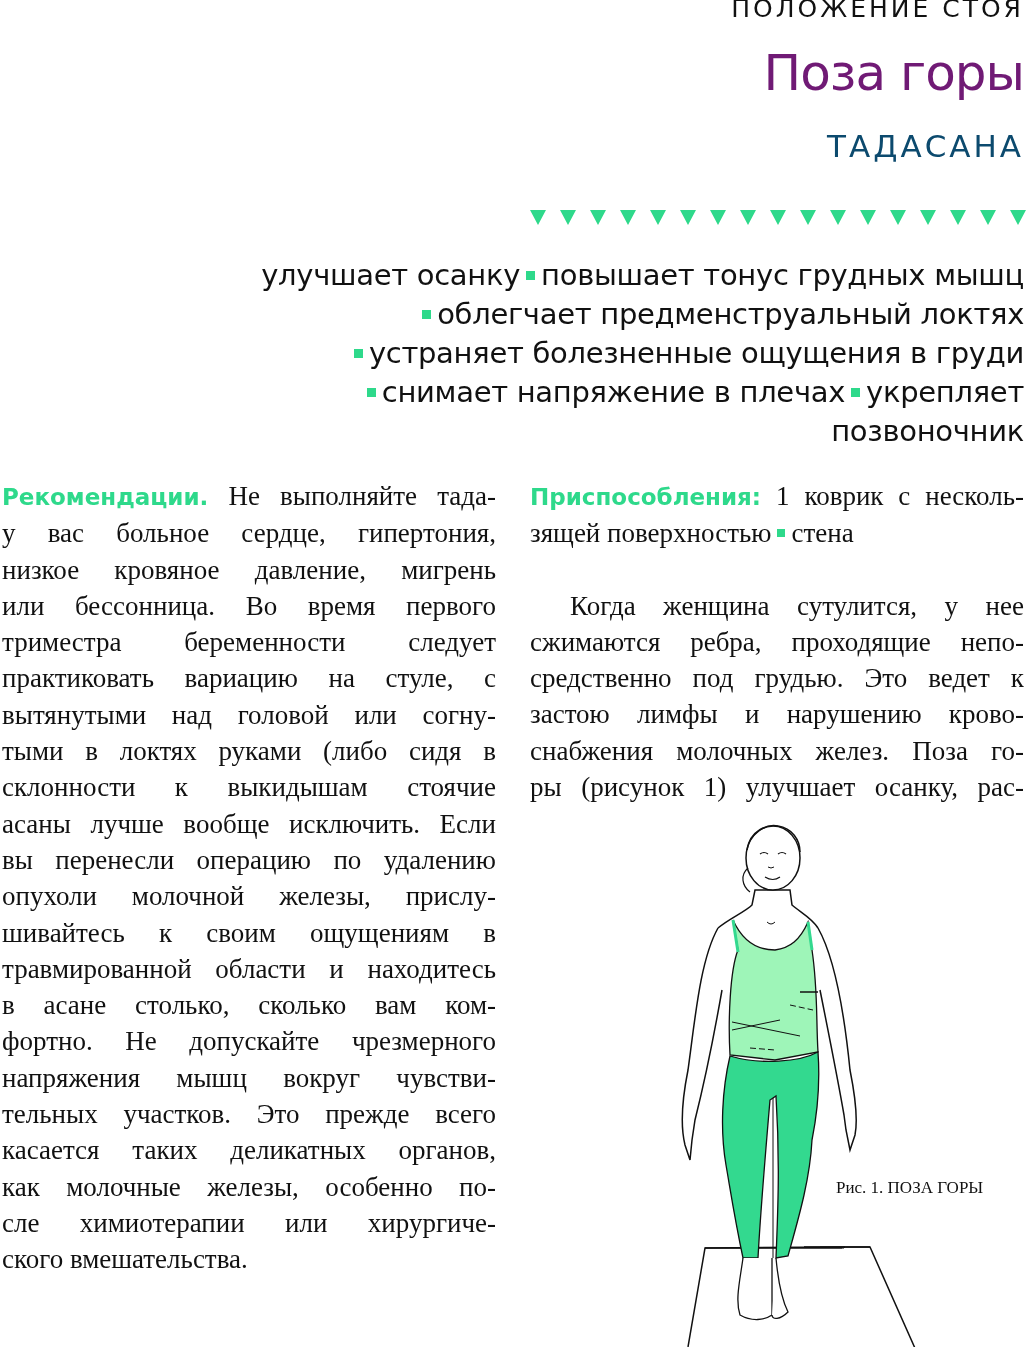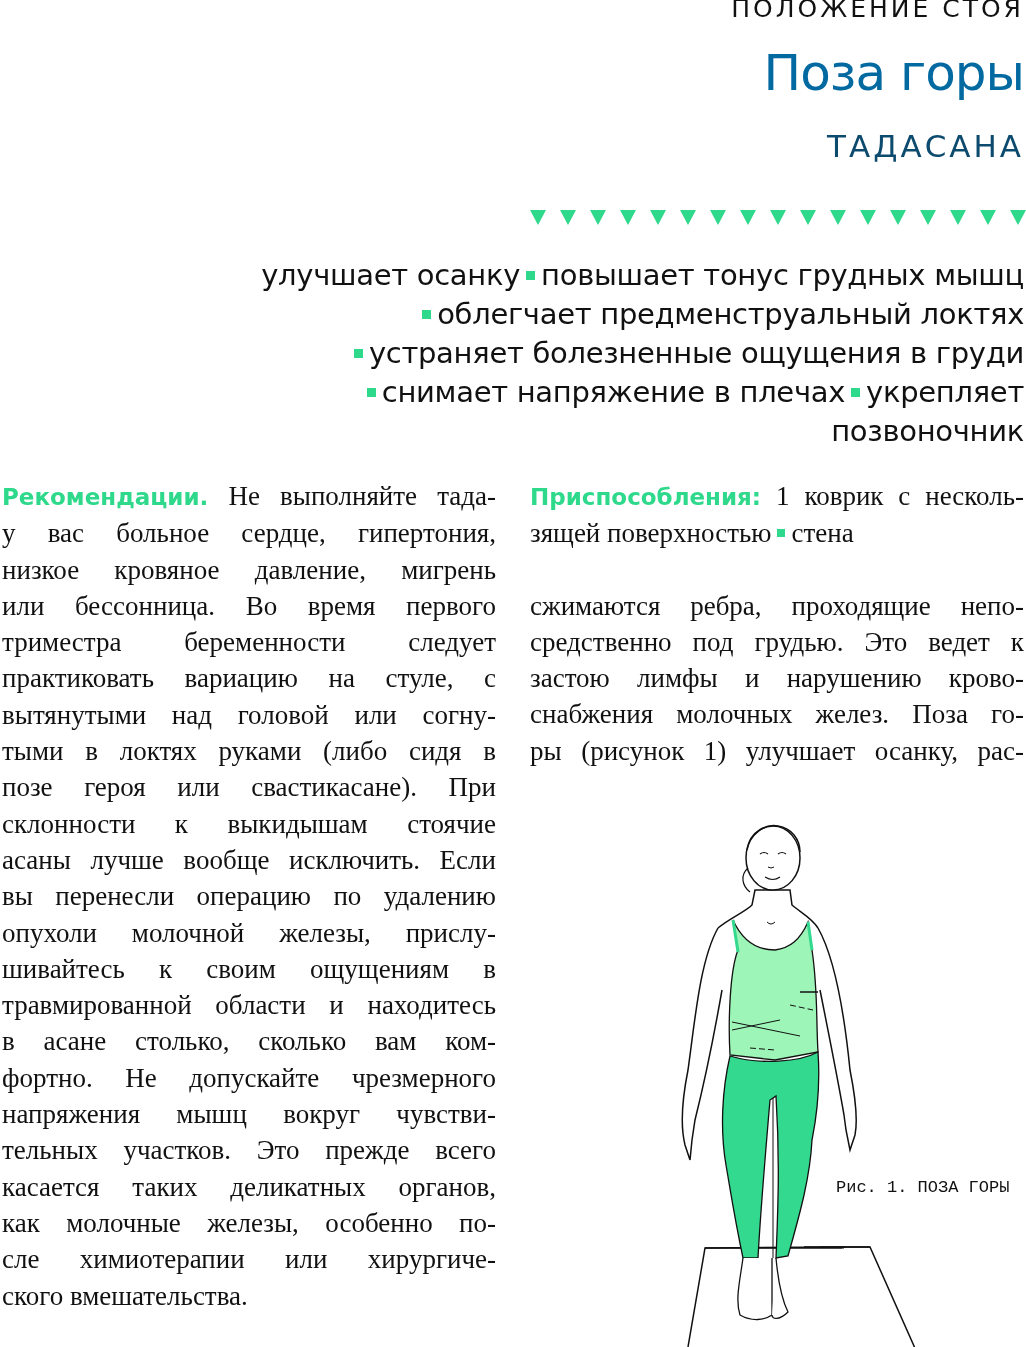--- a/index.html
+++ b/index.html
@@ -5,21 +5,21 @@
     html, body { margin: 0; padding: 0; background: #ffffff; }
     body { width: 1026px; height: 1347px; position: relative; overflow: hidden; color: #111; }
 
     .section-label {
       position: absolute; right: 2px; top: -6px;
       font-family: "DejaVu Sans", sans-serif; font-size: 25px; letter-spacing: 3px;
       color: #111; font-weight: 400;
     }
     .pose-title {
       position: absolute; right: 2px; top: 44px;
-      font-family: "DejaVu Sans", sans-serif; font-size: 50px; color: #0369a1; font-weight: 400;
+      font-family: "DejaVu Sans", sans-serif; font-size: 50px; color: #701a75; font-weight: 400;
       letter-spacing: -1px;
     }
     .pose-sanskrit {
       position: absolute; right: 2px; top: 128px;
       font-family: "DejaVu Sans", sans-serif; font-size: 31px; letter-spacing: 3px; color: #0c4a6e;
     }
     .triangles {
       position: absolute; left: 530px; top: 210px; width: 496px; height: 18px;
       display: flex; justify-content: space-between;
     }
@@ -53,21 +53,21 @@
     }
     .col-right .line { display: block; text-align: justify; text-align-last: justify; white-space: nowrap; }
     .col-right .line.last { text-align-last: left; }
     .para-gap { height: 36px; }
     .indent { padding-left: 40px; }
     .figure {
       position: absolute; left: 660px; top: 820px; width: 366px; height: 527px;
     }
     .caption {
       position: absolute; left: 836px; top: 1178px;
-      font-family: Liberation Mono, monospace; font-size: 17px; color: #111; white-space: nowrap;
+      font-family: Liberation Serif, serif; font-size: 17px; color: #111; white-space: nowrap;
     }
   </style>
 </head>
 <body>
 
 <div class="section-label">ПОЛОЖЕНИЕ СТОЯ</div>
 <div class="pose-title">Поза горы</div>
 <div class="pose-sanskrit">ТАДАСАНА</div>
 
 <div class="triangles" id="tri-row">
@@ -107,41 +107,41 @@
 
 <div class="col-left">
   <span class="line"><span class="label-green">Рекомендации.</span><span> Не выполняйте тада-</span></span>
   <span class="line">у вас больное сердце, гипертония,</span>
   <span class="line">низкое кровяное давление, мигрень</span>
   <span class="line">или бессонница. Во время первого</span>
   <span class="line">триместра беременности следует</span>
   <span class="line">практиковать вариацию на стуле, с</span>
   <span class="line">вытянутыми над головой или согну-</span>
   <span class="line">тыми в локтях руками (либо сидя в</span>
-  <span class="line">позе героя или свастикасане). При</span>
   <span class="line">склонности к выкидышам стоячие</span>
   <span class="line">асаны лучше вообще исключить. Если</span>
   <span class="line">вы перенесли операцию по удалению</span>
   <span class="line">опухоли молочной железы, прислу-</span>
   <span class="line">шивайтесь к своим ощущениям в</span>
   <span class="line">травмированной области и находитесь</span>
   <span class="line">в асане столько, сколько вам ком-</span>
   <span class="line">фортно. Не допускайте чрезмерного</span>
   <span class="line">напряжения мышц вокруг чувстви-</span>
   <span class="line">тельных участков. Это прежде всего</span>
   <span class="line">касается таких деликатных органов,</span>
   <span class="line">как молочные железы, особенно по-</span>
   <span class="line">сле химиотерапии или хирургиче-</span>
   <span class="line last">ского вмешательства.</span>
 </div>
 
 <div class="col-right">
   <span class="line"><span class="label-green">Приспособления:</span><span> 1 коврик с несколь-</span></span>
   <span class="line last"><span>зящей поверхностью</span><span class="bullet" style="width:8px;height:8px;margin:0 6px 6px 6px;"></span><span>стена</span></span>
   <div class="para-gap"></div>
+  <span class="line indent">Когда женщина сутулится, у нее</span>
   <span class="line">сжимаются ребра, проходящие непо-</span>
   <span class="line">средственно под грудью. Это ведет к</span>
   <span class="line">застою лимфы и нарушению крово-</span>
   <span class="line">снабжения молочных желез. Поза го-</span>
   <span class="line">ры (рисунок 1) улучшает осанку, рас-</span>
 </div>
 
 <div class="figure">
   <svg width="366" height="527" viewBox="0 0 366 527" xmlns="http://www.w3.org/2000/svg">
 

